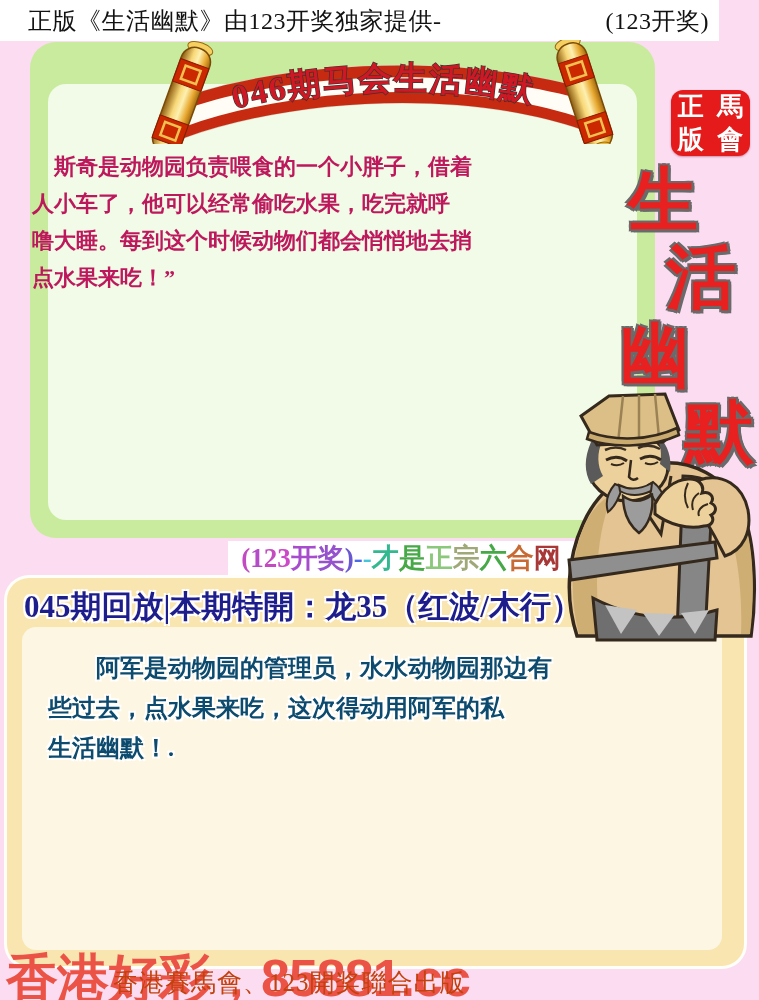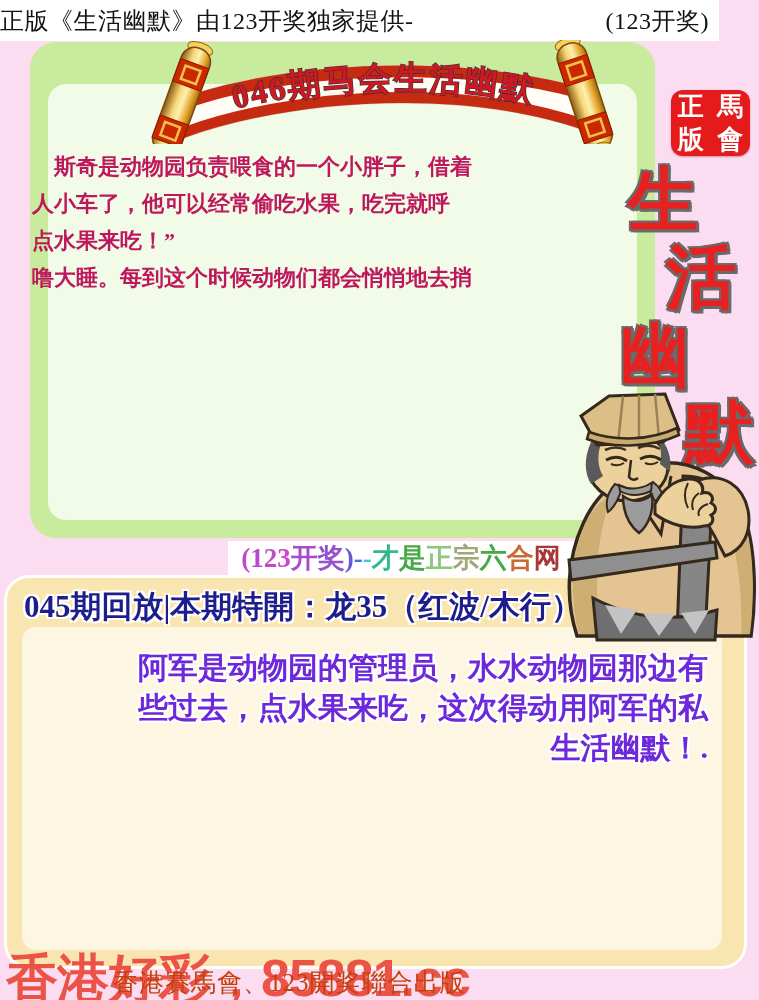--- a/index.html
+++ b/index.html
@@ -8,21 +8,21 @@
     width:759px;height:1000px;
     background:#fbdcf1;
     overflow:hidden;
     font-family:"Liberation Serif","DejaVu Serif",serif;
   }
   
   .topbar{
     position:absolute;left:0;top:0;width:719px;height:41px;
     background:#ffffff;z-index:1;
     display:flex;align-items:center;justify-content:space-between;
-    box-sizing:border-box;padding:0 10px 0 0;
+    box-sizing:border-box;padding:0 10px 0 28px;
     font-size:24px;color:#121212;letter-spacing:0.5px;
   }
   
   .green-box{
     position:absolute;left:30px;top:42px;width:625px;height:496px;
     background:#c9eb9e;border-radius:26px;z-index:1;
   }
   .green-panel{
     position:absolute;left:48px;top:84px;width:589px;height:436px;
     background:#f1fbe7;border-radius:18px;z-index:1;
@@ -71,24 +71,23 @@
     position:absolute;left:24px;top:586px;z-index:3;
     font-size:31px;font-weight:bold;color:#1d1d8c;white-space:nowrap;
     text-shadow:2px 2px 0 #fff,-2px -2px 0 #fff,2px -2px 0 #fff,-2px 2px 0 #fff;
   }
   .orange-panel{
     position:absolute;left:22px;top:627px;width:700px;height:323px;
     background:#fdf6e2;border-radius:14px;z-index:2;
   }
   .joke2{
     position:absolute;left:48px;top:648px;width:660px;z-index:3;
-    font-size:30px;font-weight:bold;color:#6d28d9;line-height:40px;
+    font-size:24px;font-weight:bold;color:#0c4a6e;line-height:40px;
     white-space:nowrap;
     text-shadow:2px 2px 0 #fff,-2px -2px 0 #fff,2px -2px 0 #fff,-2px 2px 0 #fff;
-    text-align:right;
   }
   
   .mascot{
     position:absolute;left:565px;top:384px;width:194px;height:258px;z-index:5;
   }
   
   .brand{
     position:absolute;left:6px;top:944px;z-index:6;
     font-family:"Liberation Sans","DejaVu Sans",sans-serif;
     font-size:52px;font-weight:900;color:#ec5347;letter-spacing:-1px;
@@ -108,22 +107,22 @@
     <span>正版《生活幽默》由123开奖独家提供-</span>
     <span>(123开奖)</span>
   </div>
 
   <div class="green-box"></div>
   <div class="green-panel"></div>
 
   <div class="joke1">
       <div class="joke1-line">　斯奇是动物园负责喂食的一个小胖子，借着</div>
       <div class="joke1-line">人小车了，他可以经常偷吃水果，吃完就呼</div>
+      <div class="joke1-line">噜大睡。每到这个时候动物们都会悄悄地去捎</div>
       <div class="joke1-line">点水果来吃！”</div>
-      <div class="joke1-line">噜大睡。每到这个时候动物们都会悄悄地去捎</div>
     </div>
 
   <svg class="banner" viewBox="0 0 484 104">
     <defs>
       <linearGradient id="gold" x1="0" y1="0" x2="1" y2="0">
         <stop offset="0" stop-color="#8a5a10"></stop>
         <stop offset="0.35" stop-color="#f8d878"></stop>
         <stop offset="0.55" stop-color="#fdf0b0"></stop>
         <stop offset="0.8" stop-color="#e8a830"></stop>
         <stop offset="1" stop-color="#a06a10"></stop>

